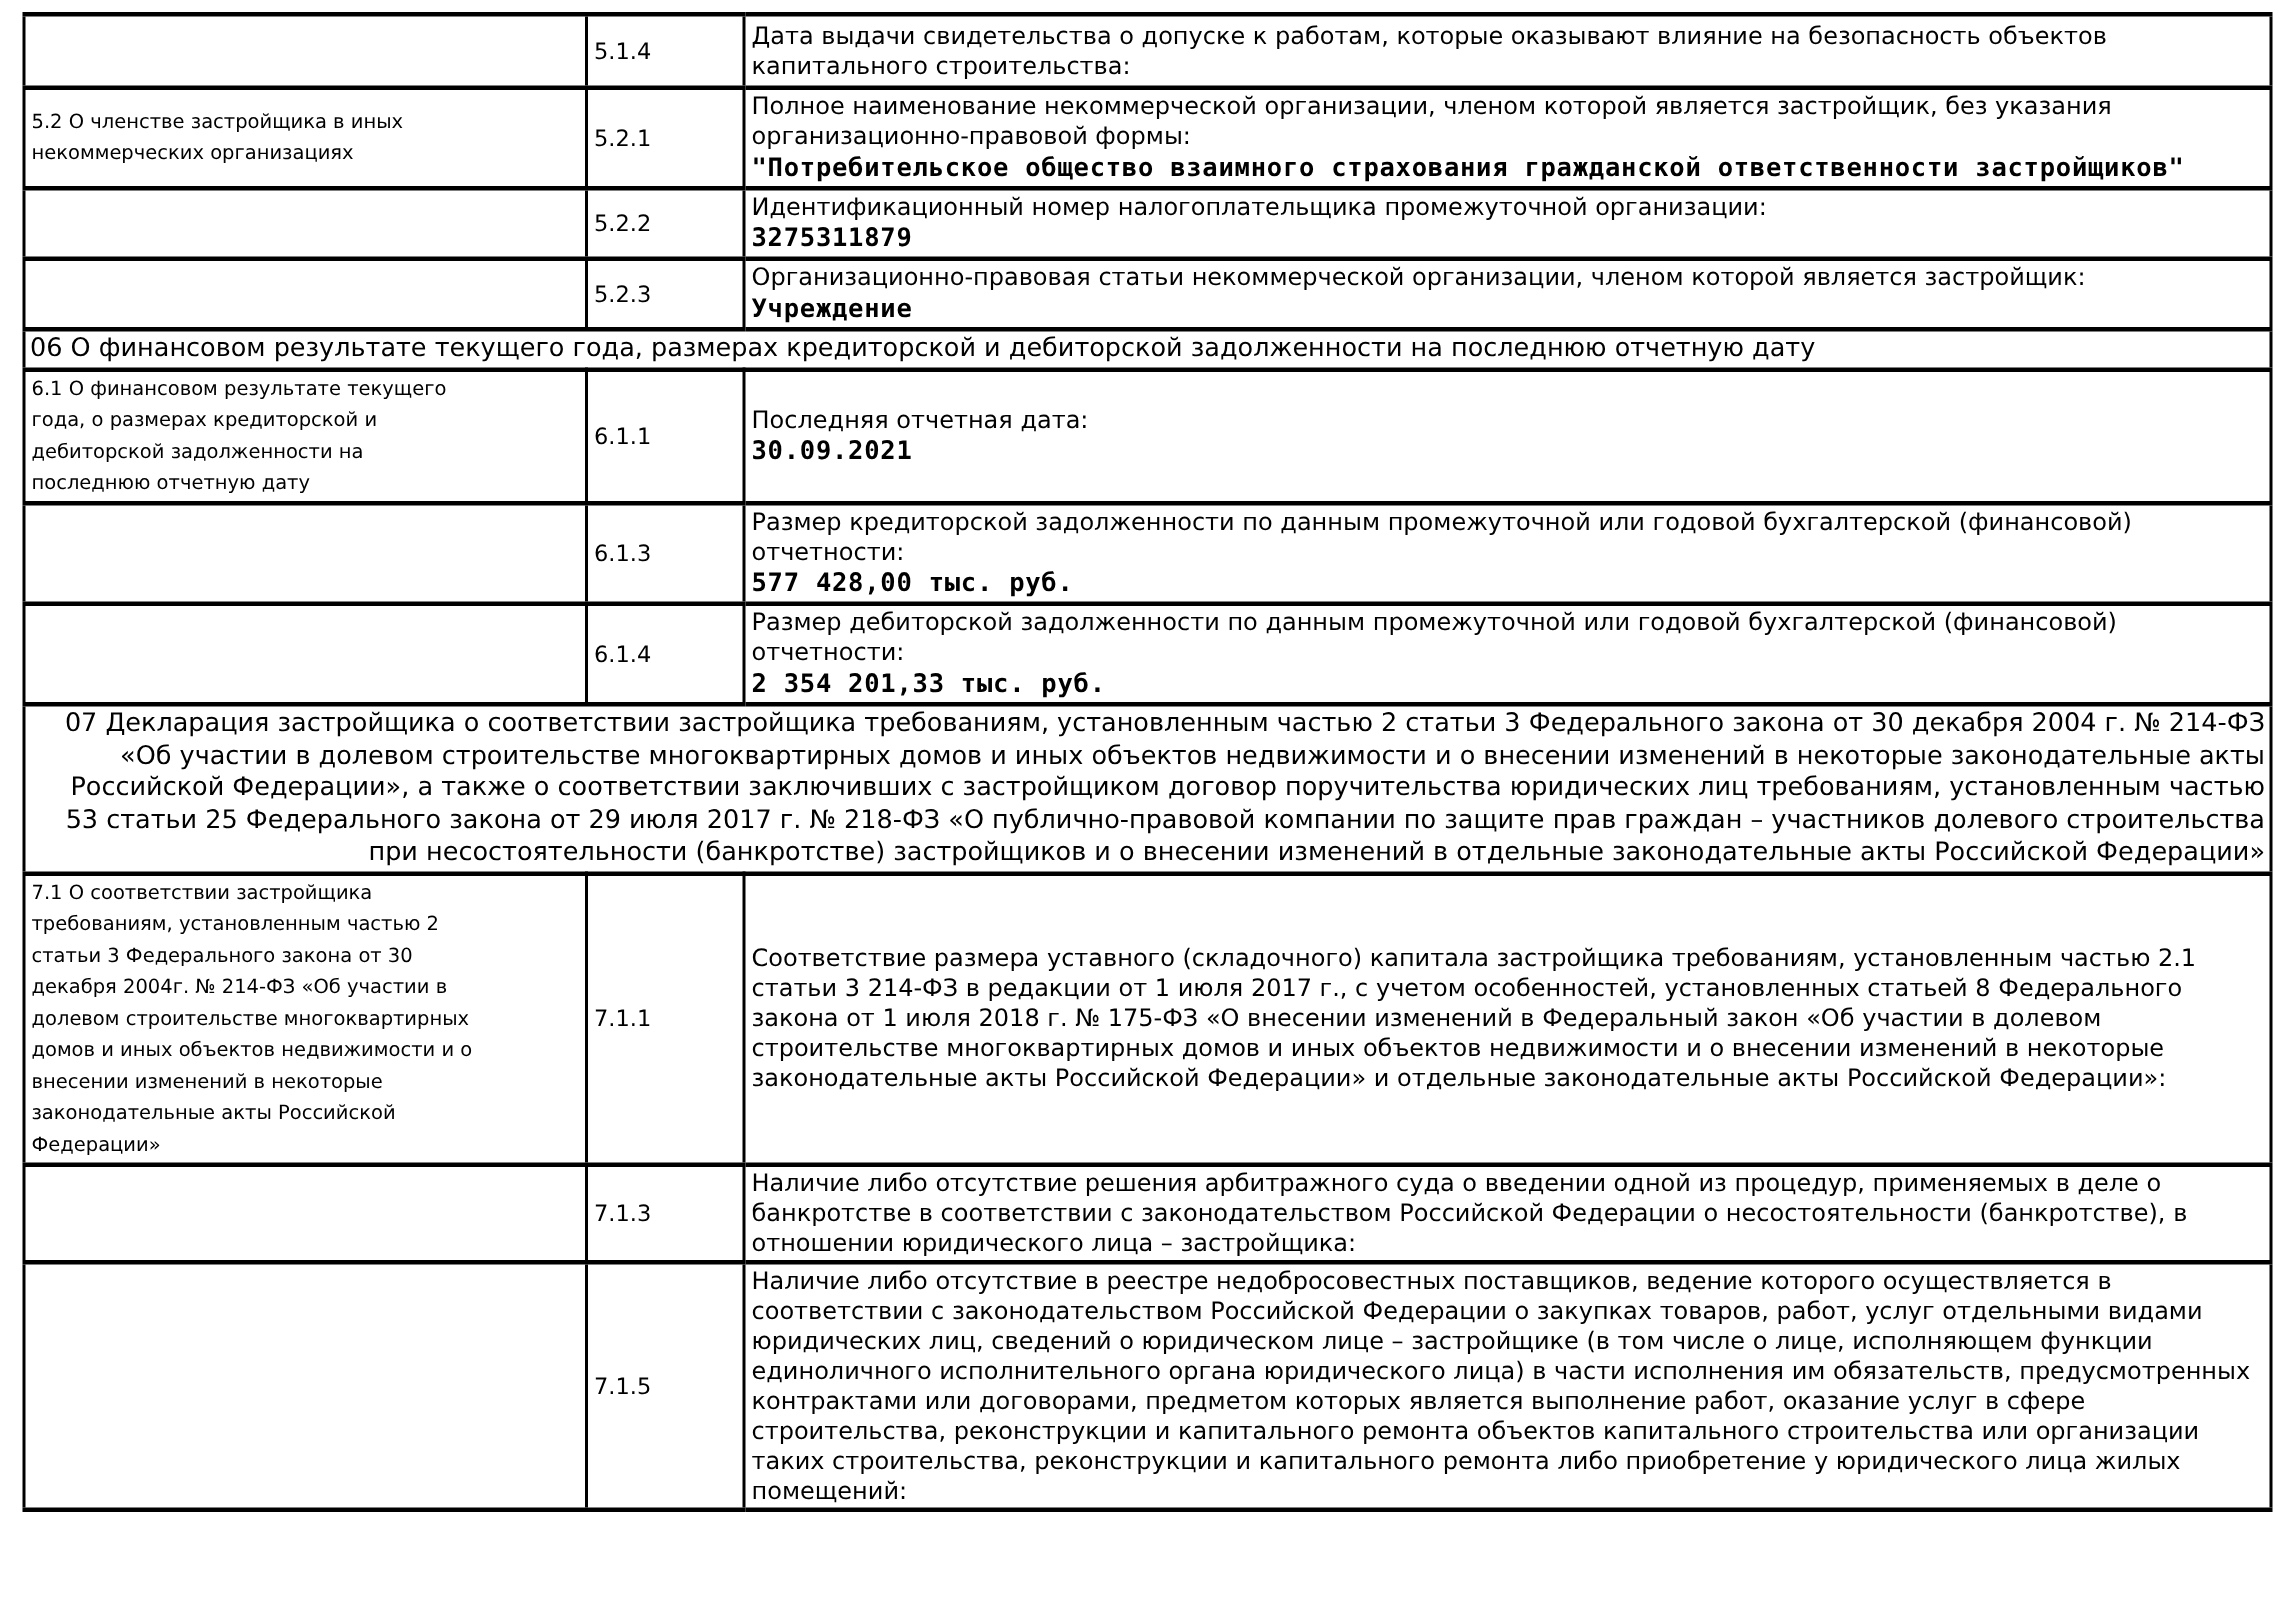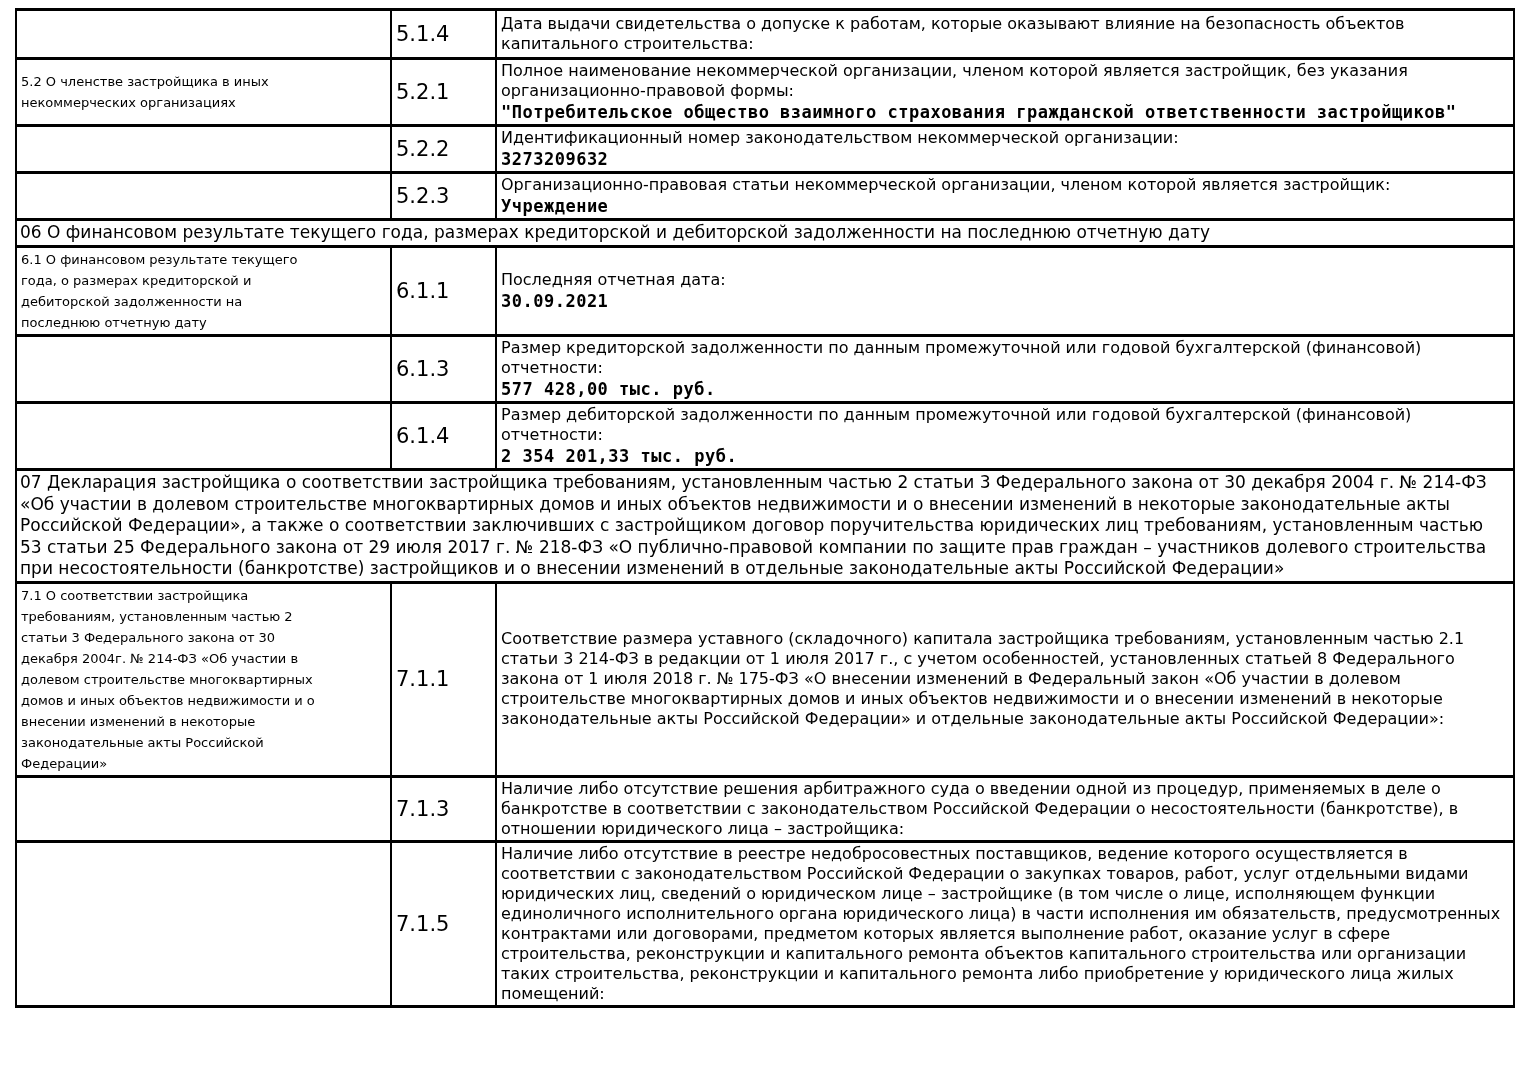--- a/index.html
+++ b/index.html
@@ -28,21 +28,21 @@
     vertical-align: middle;
     padding: 1px 4px;
     overflow: hidden;
   }
   td.ca {                       
     font-size: 13px;
     line-height: 21px;
     white-space: pre-line;
   }
   td.cb {                       
-    font-size: 21px;
+    font-size: 15px;
     line-height: 20px;
   }
   td.cc {                       
     font-size: 16px;
     line-height: 20px;
   }
   td.cs {                       
     font-size: 17px;
     line-height: 21.5px;
     padding: 1px 3px;
@@ -53,21 +53,21 @@
     font-size: 17px;
     line-height: 22px;
     letter-spacing: 0.5px;
   }
   tr.h49  { height: 49px; }
   tr.h62  { height: 62px; }
   tr.h45  { height: 45px; }
   tr.h27  { height: 27px; }
   tr.h88  { height: 88px; }
   tr.h43  { height: 43px; }
-  tr.h112 { height: 112px; }
+  tr.h112 { height: 112px; text-align: right; }
   tr.h194 { height: 194px; }
   tr.h25  { height: 25px; }
   tr.h64  { height: 64px; }
   tr.h139 { height: 139px; }
 </style>
 </head>
 <body>
 
 <table class="decl">
   <colgroup>
@@ -92,22 +92,22 @@
     <td class="cc">
       <div>Полное наименование некоммерческой организации, членом которой является застройщик, без указания организационно-правовой формы:</div>
       <div class="val">"Потребительское общество взаимного страхования гражданской ответственности застройщиков"</div>
     </td>
   </tr>
 
   <tr class="h45">
     <td class="ca"></td>
     <td class="cb">5.2.2</td>
     <td class="cc">
-      <div>Идентификационный номер законодательством некоммерческой организации:</div>
-      <div class="val">3273209632</div>
+      <div>Идентификационный номер налогоплательщика промежуточной организации:</div>
+      <div class="val">3275311879</div>
     </td>
   </tr>
 
   <tr class="h45">
     <td class="ca"></td>
     <td class="cb">5.2.3</td>
     <td class="cc">
       <div>Организационно-правовая статьи некоммерческой организации, членом которой является застройщик:</div>
       <div class="val">Учреждение</div>
     </td>

